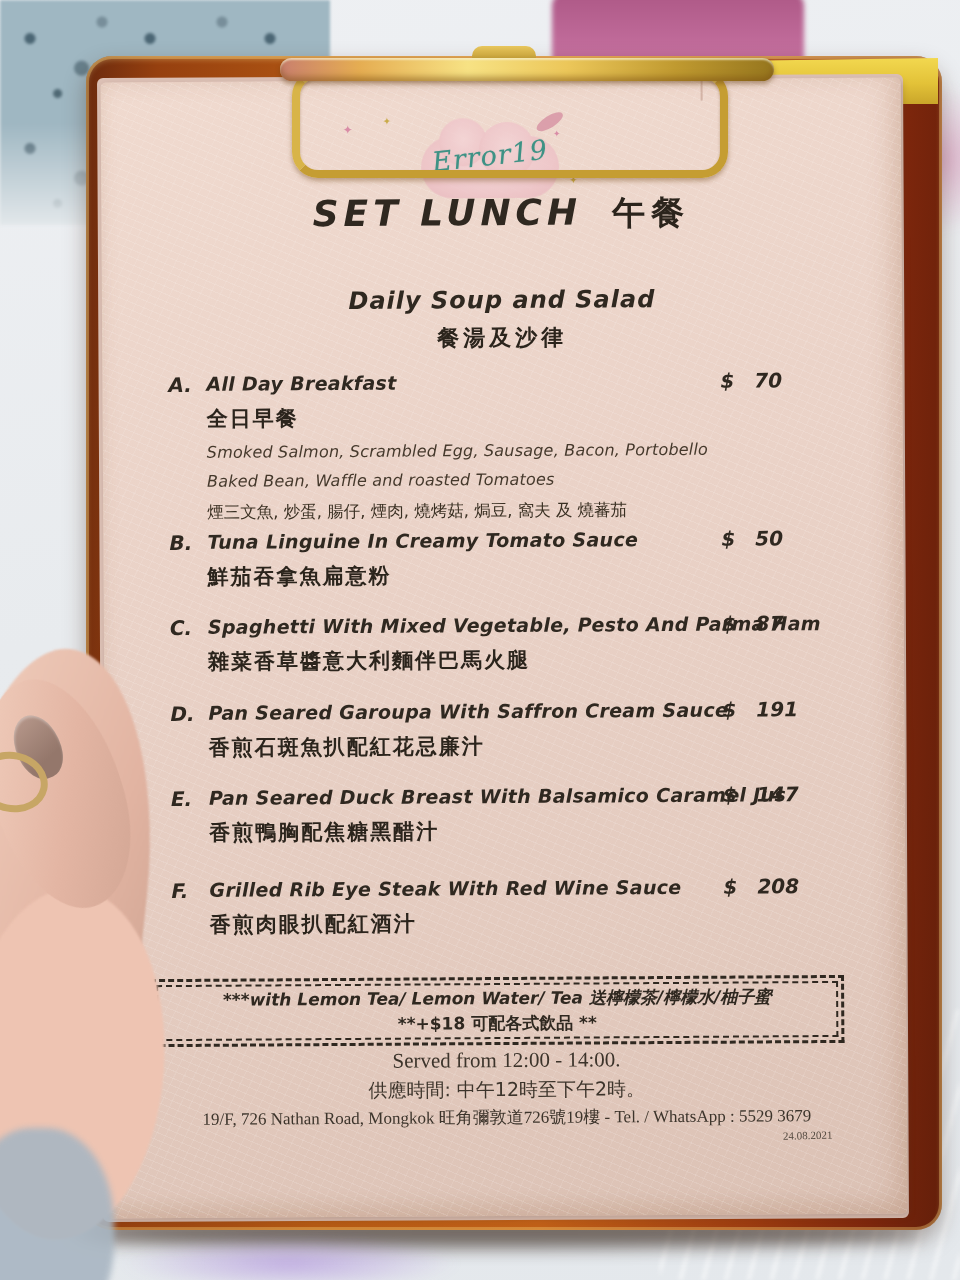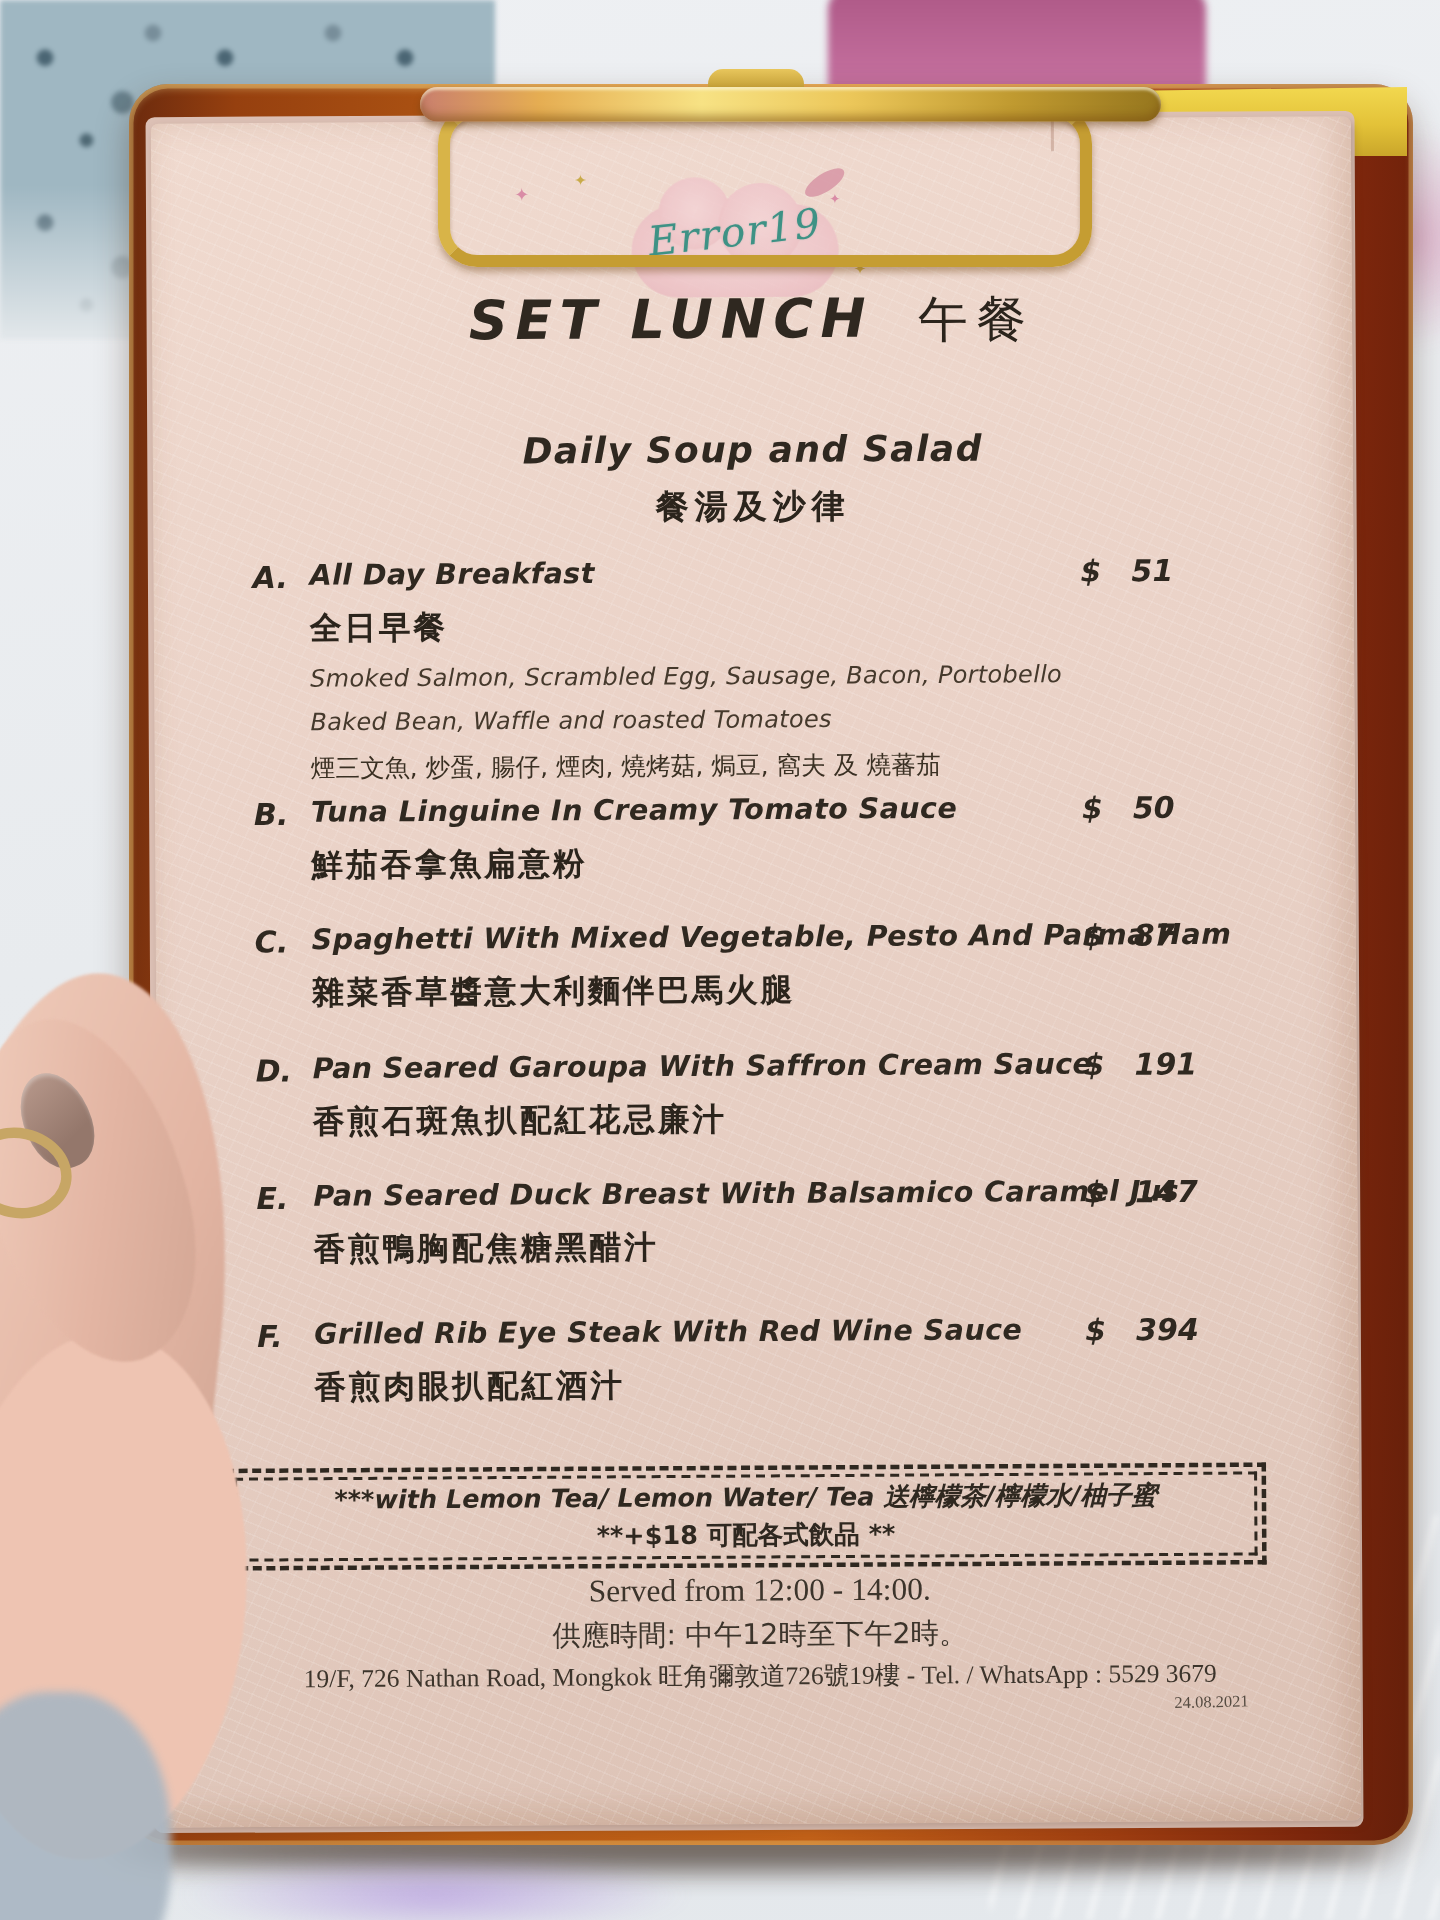--- a/index.html
+++ b/index.html
@@ -87,21 +87,21 @@
   .star.s1{left:242px;top:43px;font-size:12px;color:#d98ca6;}
   .star.s2{left:282px;top:36px;font-size:10px;color:#c9ab4a;}
   .star.s3{left:452px;top:50px;font-size:9px;color:#d98ca6;}
   .star.s4{left:468px;top:96px;font-size:10px;color:#c9ab4a;}
 
   
   .hw{font-style:italic;color:#2f2820;}
   .ctr{left:0;right:0;text-align:center;}
   .title-row{top:112px;}
   .title-en{font-size:36px;font-weight:bold;letter-spacing:5px;}
-  .title-cjk{font-style:normal;font-size:33px;font-weight:normal;margin-left:30px;letter-spacing:6px;color:#2b241c;}
+  .title-cjk{font-style:normal;font-size:33px;font-weight:bold;margin-left:30px;letter-spacing:6px;color:#2b241c;}
   .sec-en{top:206px;font-size:24px;font-weight:bold;letter-spacing:1px;}
   .sec-cjk{top:243px;font-size:22px;font-weight:bold;letter-spacing:4px;color:#2b241c;}
 
   .item{position:absolute;left:66px;width:706px;}
   .item-line{display:flex;}
   .item-letter{font-size:20px;font-weight:bold;width:38px;flex:none;}
   .item-name{font-size:19px;font-weight:bold;letter-spacing:.3px;white-space:nowrap;}
   .price{position:absolute;left:552px;top:-1px;display:flex;gap:20px;}
   .price span{font-size:20px;font-weight:bold;}
   .item-cjk{font-size:21px;font-weight:bold;letter-spacing:2px;margin:8px 0 0 38px;color:#2b241c;}
@@ -173,21 +173,21 @@
 
     <div class="abs ctr hw sec-en">Daily Soup and Salad</div>
     <div class="abs ctr sec-cjk">餐湯及沙律</div>
 
     <div class="item" style="top:291px;">
       <div class="item-line hw">
         <span class="item-letter">A.</span>
         <span class="item-name">All Day Breakfast</span>
         <span class="price">
           <span class="hw">$</span>
-          <span class="hw">51</span>
+          <span class="hw">70</span>
         </span>
       </div>
       <div class="item-cjk">全日早餐</div>
       <div class="item-desc hw">Smoked Salmon, Scrambled Egg, Sausage, Bacon, Portobello</div>
       <div class="item-desc hw">Baked Bean, Waffle and roasted Tomatoes</div>
       <div class="item-desc-cjk">煙三文魚, 炒蛋, 腸仔, 煙肉, 燒烤菇, 焗豆, 窩夫 及 燒蕃茄</div>
     </div>
 
     <div class="item" style="top:449px;">
       <div class="item-line hw">
@@ -236,21 +236,21 @@
       </div>
       <div class="item-cjk">香煎鴨胸配焦糖黑醋汁</div>
     </div>
 
     <div class="item" style="top:797px;">
       <div class="item-line hw">
         <span class="item-letter">F.</span>
         <span class="item-name">Grilled Rib Eye Steak With Red Wine Sauce</span>
         <span class="price">
           <span class="hw">$</span>
-          <span class="hw">394</span>
+          <span class="hw">208</span>
         </span>
       </div>
       <div class="item-cjk">香煎肉眼扒配紅酒汁</div>
     </div>
 
     <div class="abs note-outer">
       <div class="note-inner">
         <div class="note1">***with Lemon Tea/ Lemon Water/ Tea  送檸檬茶/檸檬水/柚子蜜</div>
         <div class="note2">**+$18 可配各式飲品 **</div>
       </div>

